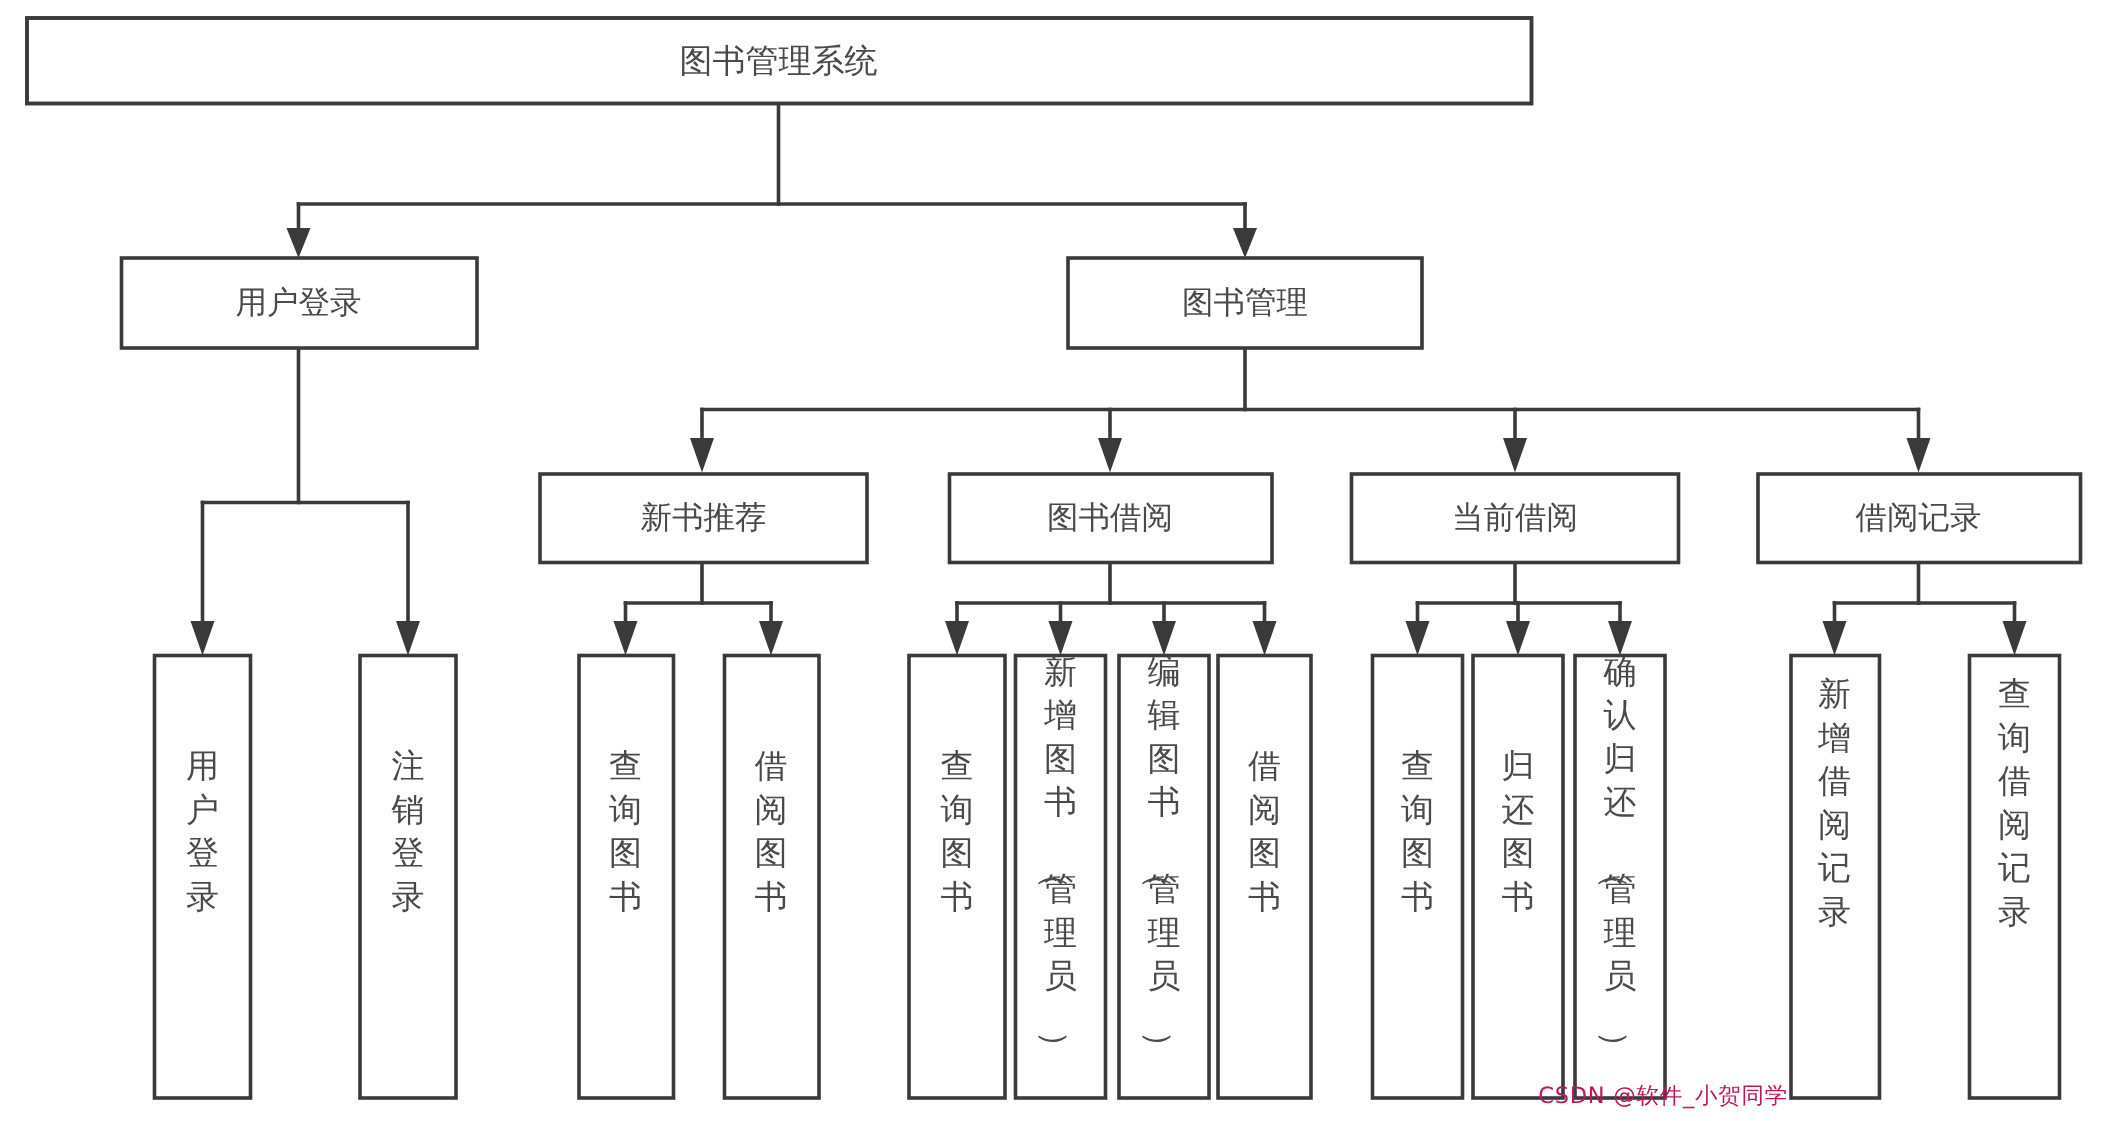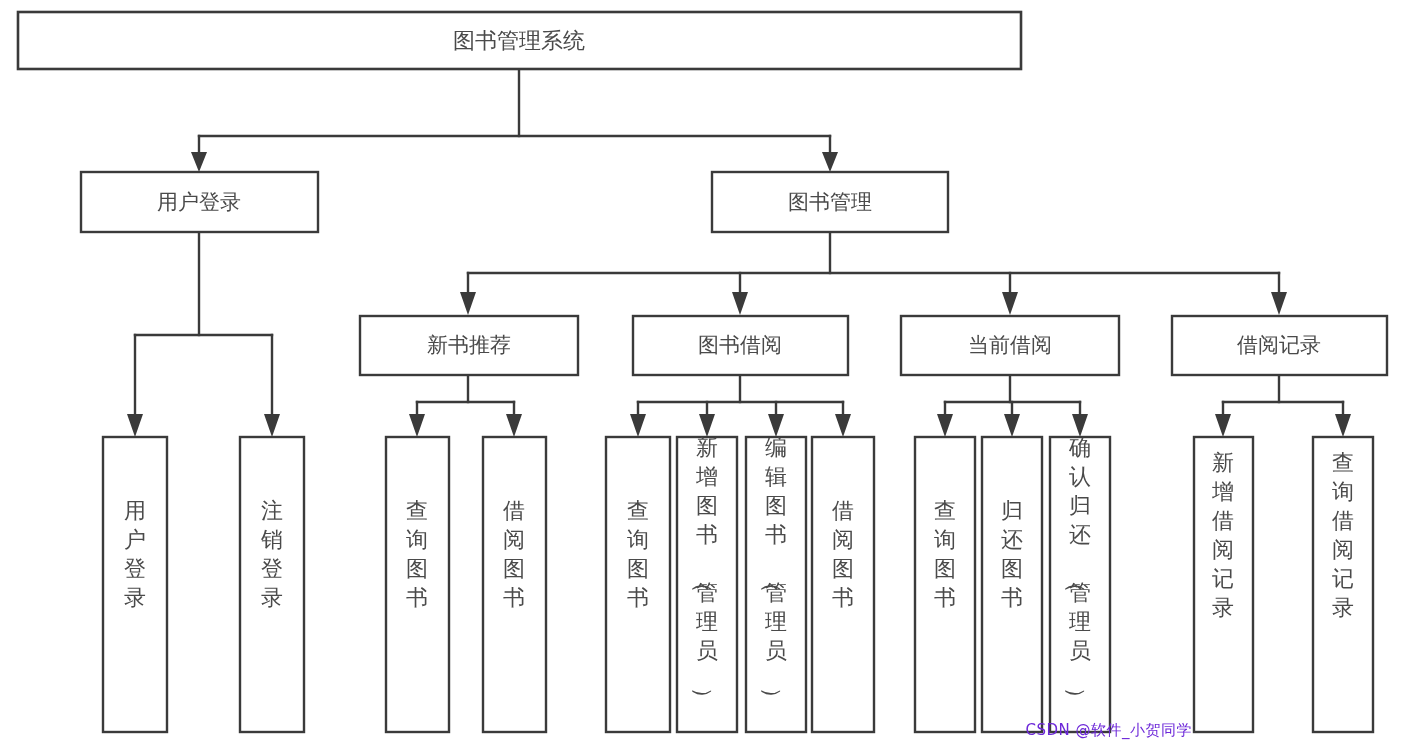--- a/index.html
+++ b/index.html
@@ -60,21 +60,21 @@
   .arrow-head {
     fill: #3a3a3a;
     stroke: none;
   }
   .watermark {
     position: absolute;
     right: 12px;
     bottom: 7px;
     font-family: "DejaVu Sans", "Liberation Sans", sans-serif;
     font-size: 15px;
-    color: #6d28d9;
+    color: #be185d;
     white-space: nowrap;
     letter-spacing: 0.5px;
     pointer-events: none;
   }
 </style>
 </head>
 <body>
 
 <div id="diagram-root">
   <svg class="tree" viewBox="0 0 1405 747">

